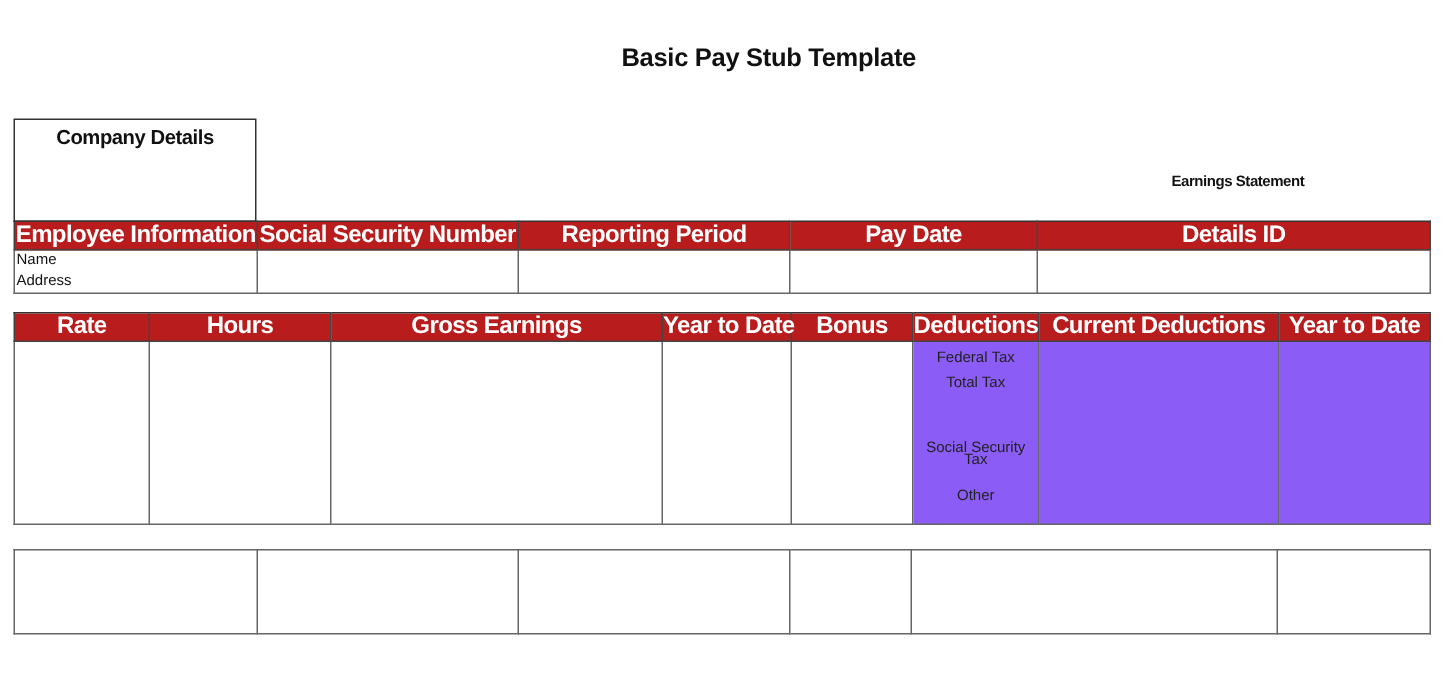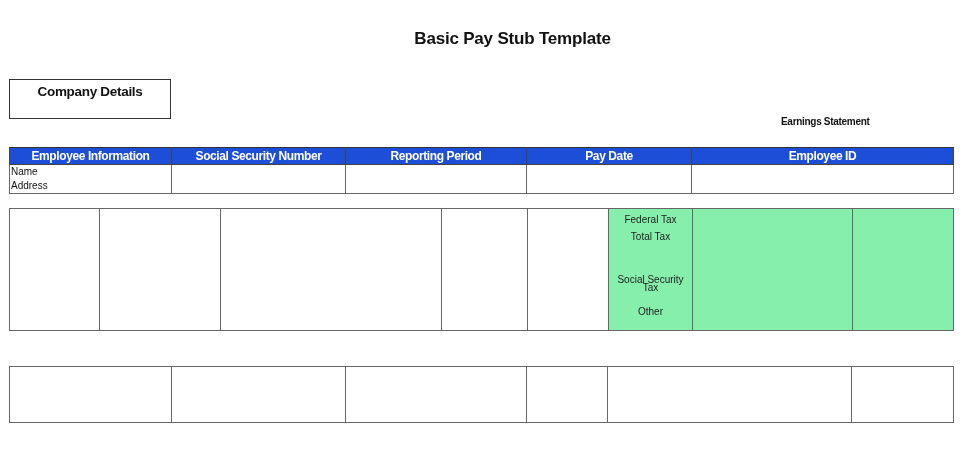--- a/index.html
+++ b/index.html
@@ -1,39 +1,39 @@
 <!DOCTYPE html>
 <html><head>
 <meta charset="utf-8">
 <style>
   html, body { margin: 0; padding: 0; background: #ffffff; }
   body { width: 970px; height: 459px; position: relative; overflow: hidden;
          font-family: "Liberation Sans", "DejaVu Sans", sans-serif; color: #111; }
   .title { position: absolute; left: 0; width: 1025px; top: 29px; text-align: center;
            font-size: 17px; font-weight: bold; letter-spacing: -0.2px; }
-  .company-box { position: absolute; left: 9px; top: 79px; width: 162px; height: 40px;
+  .company-box { position: absolute; left: 9px; top: 79px; width: 162px; height: 69px;
                  border: 1px solid #333; box-sizing: border-box; text-align: center; }
   .company-box span { display: block; margin-top: 4px; font-size: 13.5px; font-weight: bold; letter-spacing: -0.3px; }
   .earnings { position: absolute; left: 781px; top: 116px; font-size: 10px; font-weight: bold; letter-spacing: -0.3px; }
 
   table.grid { position: absolute; border-collapse: collapse; table-layout: fixed; }
-  table.grid th { background: #1d4ed8; color: #ffffff; font-size: 12px; font-weight: bold;
+  table.grid th { background: #b91c1c; color: #ffffff; font-size: 16px; font-weight: bold;
                   letter-spacing: -0.4px; height: 16px; padding: 0; 
                   border: 1px solid #444; border-top: 1px solid #333; white-space: nowrap; }
   table.grid td { border: 1px solid #555; padding: 0; vertical-align: top; font-size: 10px; }
   table.grid tr.body td { border-color: #666; }
   table.grid { border: 1.5px solid #333; }
 
   #t1 { left: 9px; top: 147px; width: 944px; }
   #t1 td { height: 28px; }
   .emp-lines { font-size: 10px; line-height: 14px; padding-left: 1px; }
 
   #t2 { left: 9px; top: 208px; width: 944px; }
   #t2 td { height: 121px; }
-  td.shaded { background: #86efac; }
+  td.shaded { background: #8b5cf6; }
   .ded-list { text-align: center; font-size: 10px; color: #222; }
   .ded-list div { position: relative; }
 
   #t3 { left: 9px; top: 366px; width: 944px; }
   #t3 td { height: 55px; }
 </style>
 </head>
 <body>
 
 <div class="title">Basic Pay Stub Template</div>
@@ -51,21 +51,21 @@
       <col style="width:181px">
       <col style="width:165px">
       <col style="width:262px">
   </colgroup>
   <tbody>
       <tr>
     <th>Employee Information</th>
     <th>Social Security Number</th>
     <th>Reporting Period</th>
     <th>Pay Date</th>
-    <th>Employee ID</th>
+    <th>Details ID</th>
   </tr>
   <tr class="body">
     <td>
       <div class="emp-lines">
         <div>Name</div>
         <div>Address</div>
       </div>
     </td>
     <td></td>
     <td></td>
@@ -80,20 +80,30 @@
     <col style="width:90px">
       <col style="width:121px">
       <col style="width:221px">
       <col style="width:86px">
     <col style="width:81px">
       <col style="width:84px">
       <col style="width:160px">
       <col style="width:101px">
   </colgroup>
   <tbody>
+      <tr>
+    <th>Rate</th>
+    <th>Hours</th>
+    <th>Gross Earnings</th>
+    <th>Year to Date</th>
+    <th>Bonus</th>
+    <th>Deductions</th>
+    <th>Current Deductions</th>
+    <th>Year to Date</th>
+  </tr>
   <tr class="body">
     <td></td>
     <td></td>
     <td></td>
     <td></td>
     <td></td>
     <td class="shaded">
       <div class="ded-list">
         <div style="top:5px">Federal Tax</div>
         <div style="top:11px">Total Tax</div>

